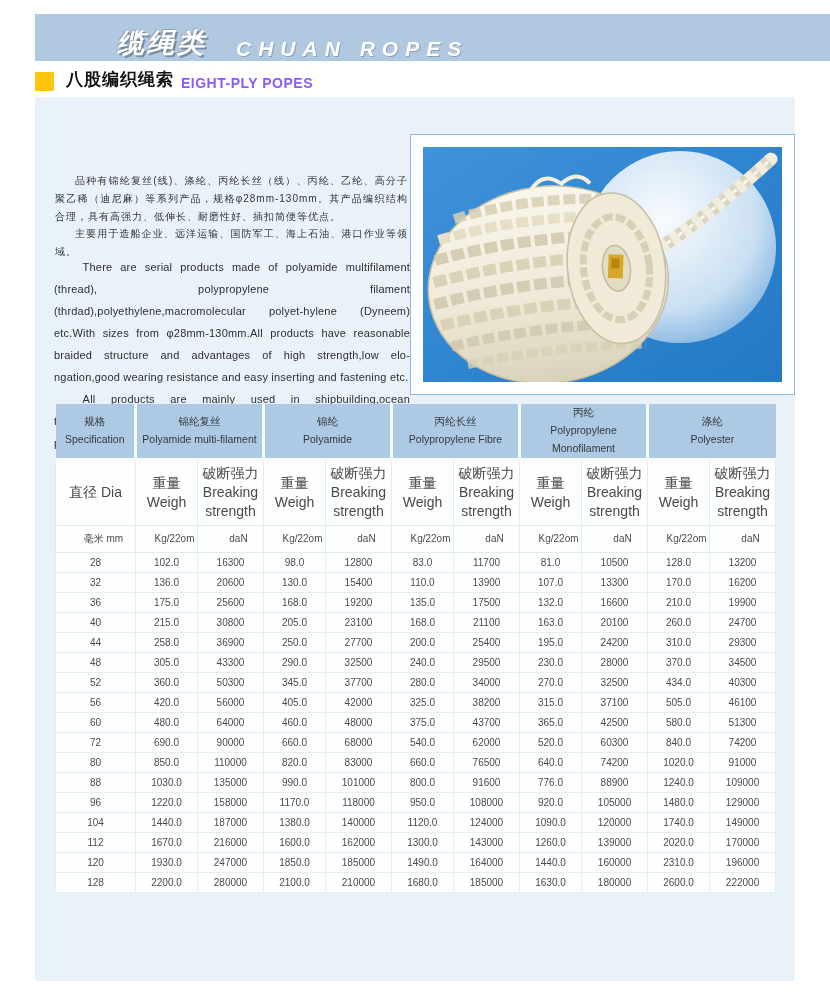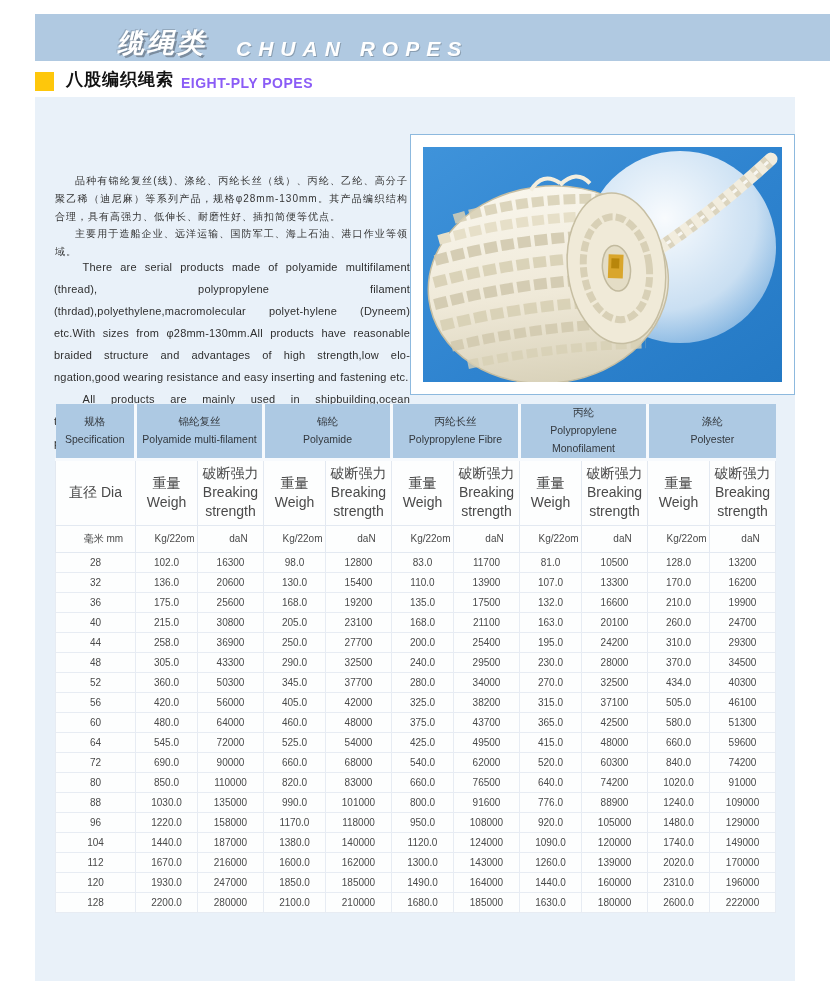--- a/index.html
+++ b/index.html
@@ -301,33 +301,20 @@
         <td>460.0</td>
         <td>48000</td>
         <td>375.0</td>
         <td>43700</td>
         <td>365.0</td>
         <td>42500</td>
         <td>580.0</td>
         <td>51300</td>
       </tr>
       <tr class="d-row">
-        <td>64</td>
-        <td>545.0</td>
-        <td>72000</td>
-        <td>525.0</td>
-        <td>54000</td>
-        <td>425.0</td>
-        <td>49500</td>
-        <td>415.0</td>
-        <td>48000</td>
-        <td>660.0</td>
-        <td>59600</td>
-      </tr>
-      <tr class="d-row">
         <td>72</td>
         <td>690.0</td>
         <td>90000</td>
         <td>660.0</td>
         <td>68000</td>
         <td>540.0</td>
         <td>62000</td>
         <td>520.0</td>
         <td>60300</td>
         <td>840.0</td>

